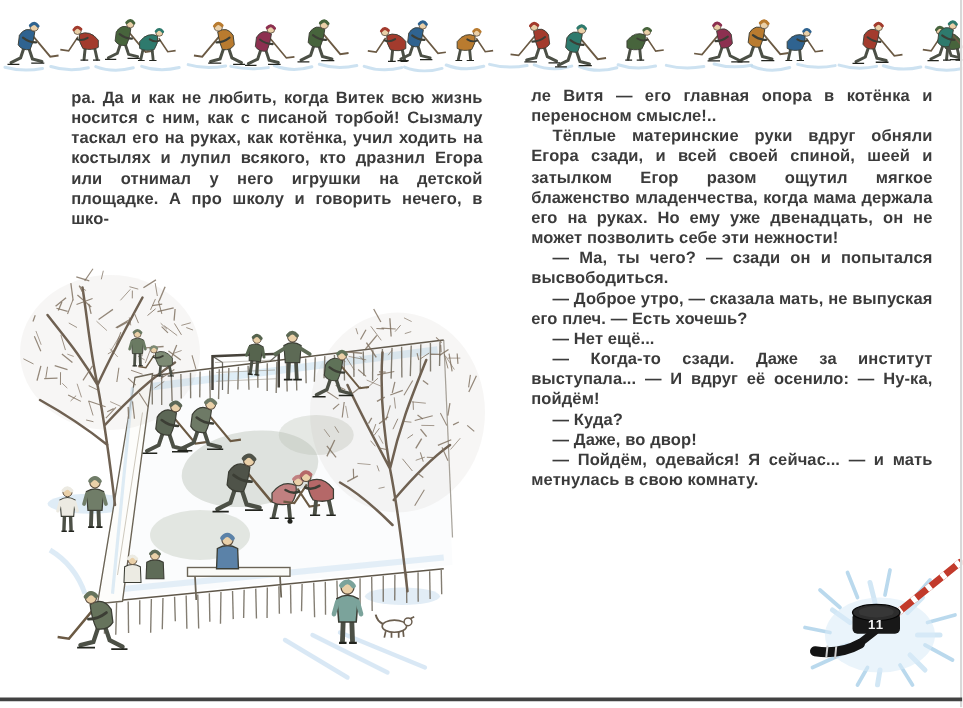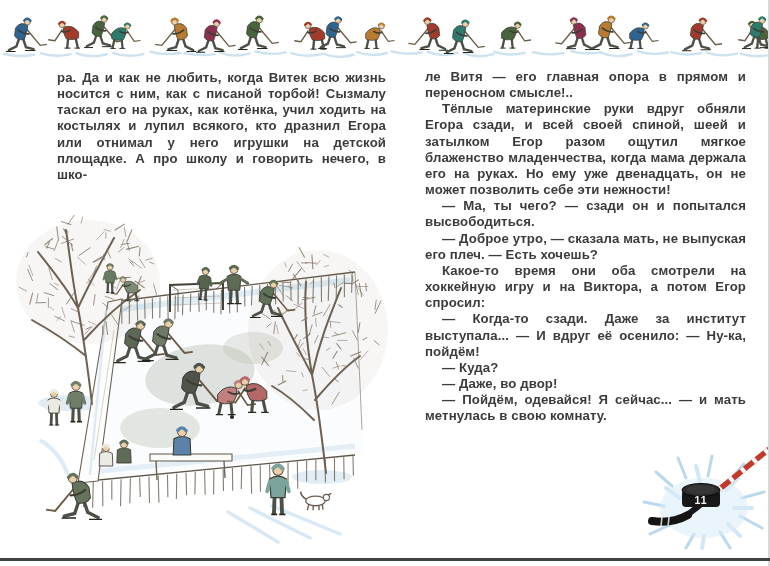--- a/index.html
+++ b/index.html
@@ -124,25 +124,25 @@
       <use href="#fig-bend" style="color:#47643c" transform="translate(762,14) scale(-.95,.95)"></use>
       <use href="#fig-skater" style="color:#2e7a6d" transform="translate(742,11) scale(.9)"></use>
     </g>
   </svg>
 
   <div class="text-col left">
     <p class="para cont">ра. Да и как не любить, когда Витек всю жизнь носится с ним, как с писаной торбой! Сызмалу таскал его на руках, как котёнка, учил ходить на костылях и лупил всякого, кто дразнил Егора или отнимал у него игрушки на детской площадке. А про школу и говорить нечего, в шко-</p>
   </div>
 
   <div class="text-col right">
-    <p class="para cont">ле Витя — его главная опора в прямом и переносном смысле!..</p>
+    <p class="para cont">ле Витя — его главная опора в котёнка и переносном смысле!..</p>
     <p class="para ind">Тёплые материнские руки вдруг обняли Егора сзади, и всей своей спиной, шеей и затылком Егор разом ощутил мягкое блаженство младенчества, когда мама держала его на руках. Но ему уже двенадцать, он не может позволить себе эти нежности!</p>
     <p class="para ind">— Ма, ты чего? — сзади он и попытался высвободиться.</p>
     <p class="para ind">— Доброе утро, — сказала мать, не выпуская его плеч. — Есть хочешь?</p>
-    <p class="para ind">Какое-то время они оба смотрели на хоккейную игру и на Виктора, а потом Егор спросил:</p>
+    <p class="para ind">— Нет ещё...</p>
     <p class="para ind">— Когда-то сзади. Даже за институт выступала... — И вдруг её осенило: — Ну-ка, пойдём!</p>
     <p class="para ind">— Куда?</p>
     <p class="para ind">— Даже, во двор!</p>
     <p class="para ind">— Пойдём, одевайся! Я сейчас... — и мать метнулась в свою комнату.</p>
   </div>
 
   <svg class="illus" viewBox="0 0 380 365">
 
     <g>
       <ellipse cx="62" cy="213" rx="34" ry="8" fill="#c5dcee" opacity=".55"></ellipse>

